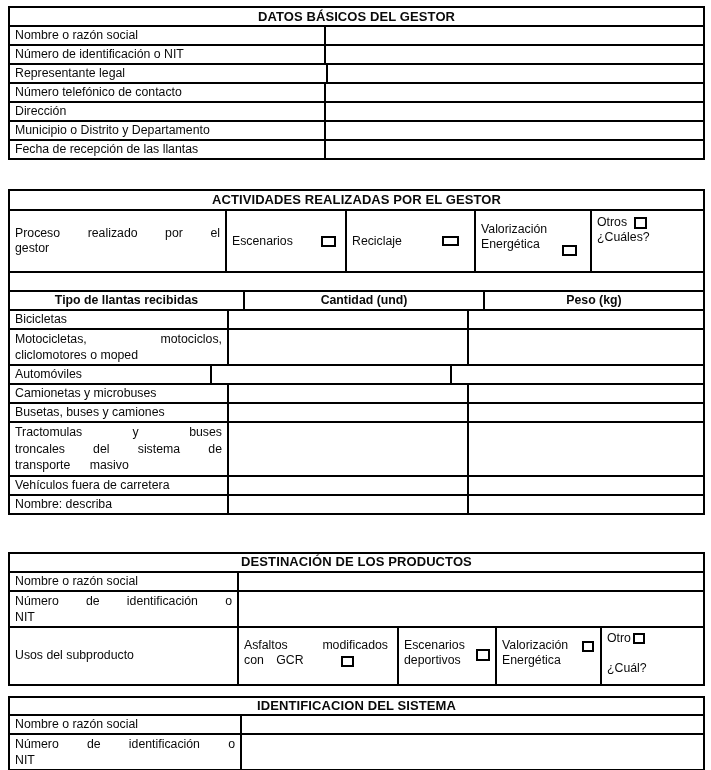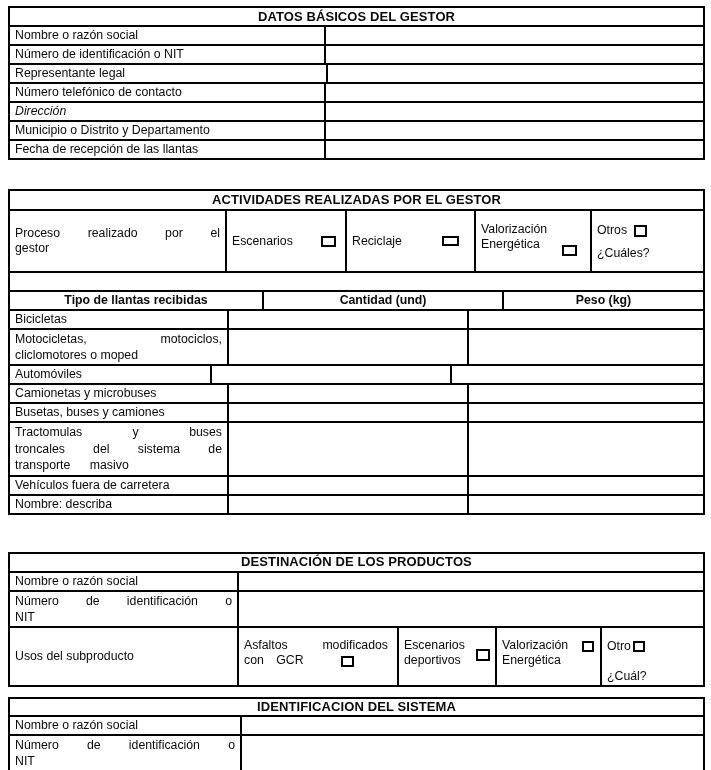--- a/index.html
+++ b/index.html
@@ -45,21 +45,21 @@
 
   .cb {
     display:inline-block; flex:0 0 auto;
     width:15px; height:11px;
     border:2px solid #000; background:#fff;
   }
   .cb.flat { width:17px; height:10px; }
   .cb.abs { position:absolute; }
 
   .stack { display:flex; flex-direction:column; align-items:flex-start; width:100%; }
-  .line { display:flex; align-items:center;margin-top:8px; }
+  .line { display:flex; align-items:center; }
 
   
   .gap-a { height:29px; }
   .gap-b { height:37px; }
   .gap-c { height:10px; }
 </style>
 </head>
 <body>
 
 <div class="page">
@@ -84,21 +84,21 @@
           <span>Representante legal</span>
         </div>
       <div class="cell grow"></div>
     </div>
     <div class="trow" style="min-height:18px;">
       <div class="cell first fix" style="width:314px;">
           <span>Número telefónico de contacto</span>
         </div>
       <div class="cell grow"></div>
     </div>
-    <div class="trow" style="min-height:18px;font-style:italic;">
+    <div class="trow" style="min-height:18px;">
       <div class="cell first fix" style="width:314px;">
           <span>Dirección</span>
         </div>
       <div class="cell grow"></div>
     </div>
     <div class="trow" style="min-height:18px;">
       <div class="cell first fix" style="width:314px;">
           <span>Municipio o Distrito y Departamento</span>
         </div>
       <div class="cell grow"></div>
@@ -143,21 +143,21 @@
             </div>
         </div>
       </div>
     </div>
 
     <div class="trow" style="min-height:19px;">
       <div class="cell first grow"></div>
     </div>
 
     <div class="trow" style="min-height:19px;">
-      <div class="cell first fix bold center" style="width:252px;">
+      <div class="cell first fix bold center" style="width:233px;">
           <span>Tipo de llantas recibidas</span>
         </div>
       <div class="cell fix bold center" style="width:240px;">
           <span>Cantidad (und)</span>
         </div>
       <div class="cell grow bold center">
           <span>Peso (kg)</span>
         </div>
     </div>
 

